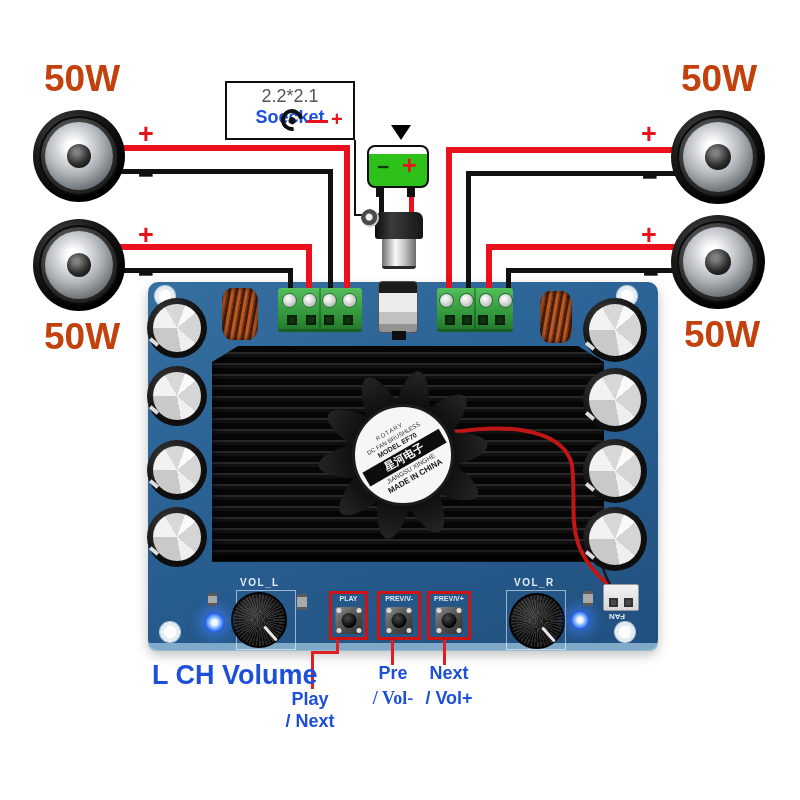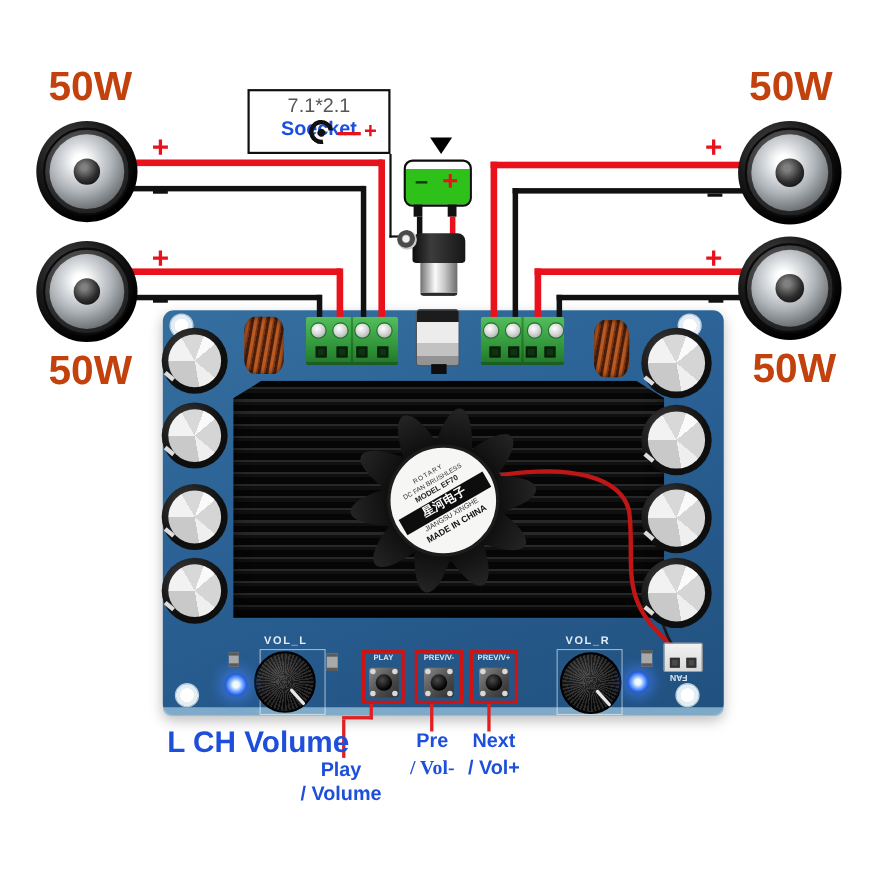--- a/index.html
+++ b/index.html
@@ -168,21 +168,21 @@
     <div class="spk-cone"></div>
     <div class="spk-dome"></div>
   </div>
   <div class="abs speaker" style="left:671px;top:215px;width:94px;height:94px;">
     <div class="spk-ring"></div>
     <div class="spk-cone"></div>
     <div class="spk-dome"></div>
   </div>
 
   <div class="abs" id="sock-box">
-    <div class="row1"><span class="sz">7.1*2.1 </span><span class="wd">Soecket</span></div>
+    <div class="row1"><span class="sz">2.2*2.1 </span><span class="wd">Soecket</span></div>
     <div id="jack">
         <i></i>
       </div>
     <div id="jack-dash"></div>
     <div id="jack-plus">+</div>
   </div>
   <div class="abs" style="left:354px;top:140px;width:2px;height:76px;background:#111;z-index:6;"></div>
   <div class="abs" style="left:354px;top:214px;width:9px;height:2px;background:#111;z-index:6;"></div>
 
   <div class="abs" id="arrow"></div>
@@ -357,19 +357,19 @@
   <div class="abs fan-silk" style="left:609px;top:612px;">FAN</div>
 
   <div class="abs callout" style="left:336px;top:640px;width:3px;height:14px;"></div>
   <div class="abs callout" style="left:311px;top:651px;width:28px;height:3px;"></div>
   <div class="abs callout" style="left:311px;top:654px;width:3px;height:35px;"></div>
   <div class="abs callout" style="left:391px;top:640px;width:3px;height:25px;"></div>
   <div class="abs callout" style="left:443px;top:640px;width:3px;height:25px;"></div>
 
   <div class="abs chvol" style="left:152px;top:660px;">L CH Volume</div>
   <div class="abs ann-sm" style="left:270px;top:689px;width:80px;">Play</div>
-  <div class="abs ann-sm" style="left:262px;top:711px;width:96px;">/ Volume</div>
+  <div class="abs ann-sm" style="left:262px;top:711px;width:96px;">/ Next</div>
   <div class="abs ann-sm" style="left:355px;top:663px;width:76px;">Pre</div>
   <div class="abs ann-sm" style="left:350px;top:688px;width:86px;font-family:Liberation Serif, serif;">/ Vol-</div>
   <div class="abs ann-sm" style="left:411px;top:663px;width:76px;">Next</div>
   <div class="abs ann-sm" style="left:405px;top:688px;width:88px;">/ Vol+</div>
 
 </div>
 
 </body></html>

